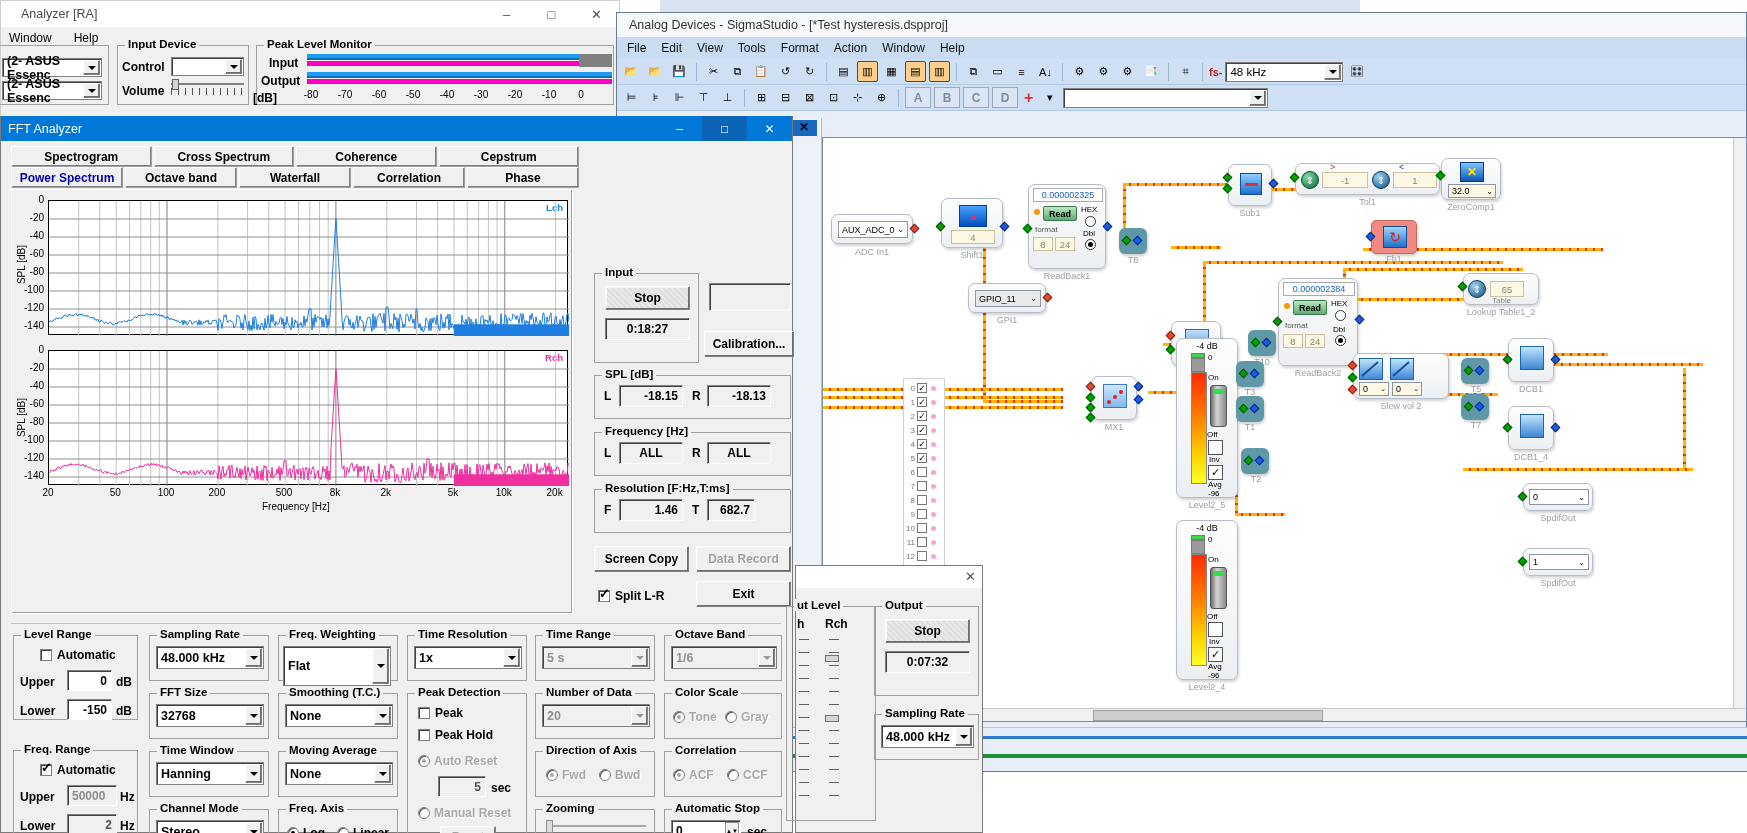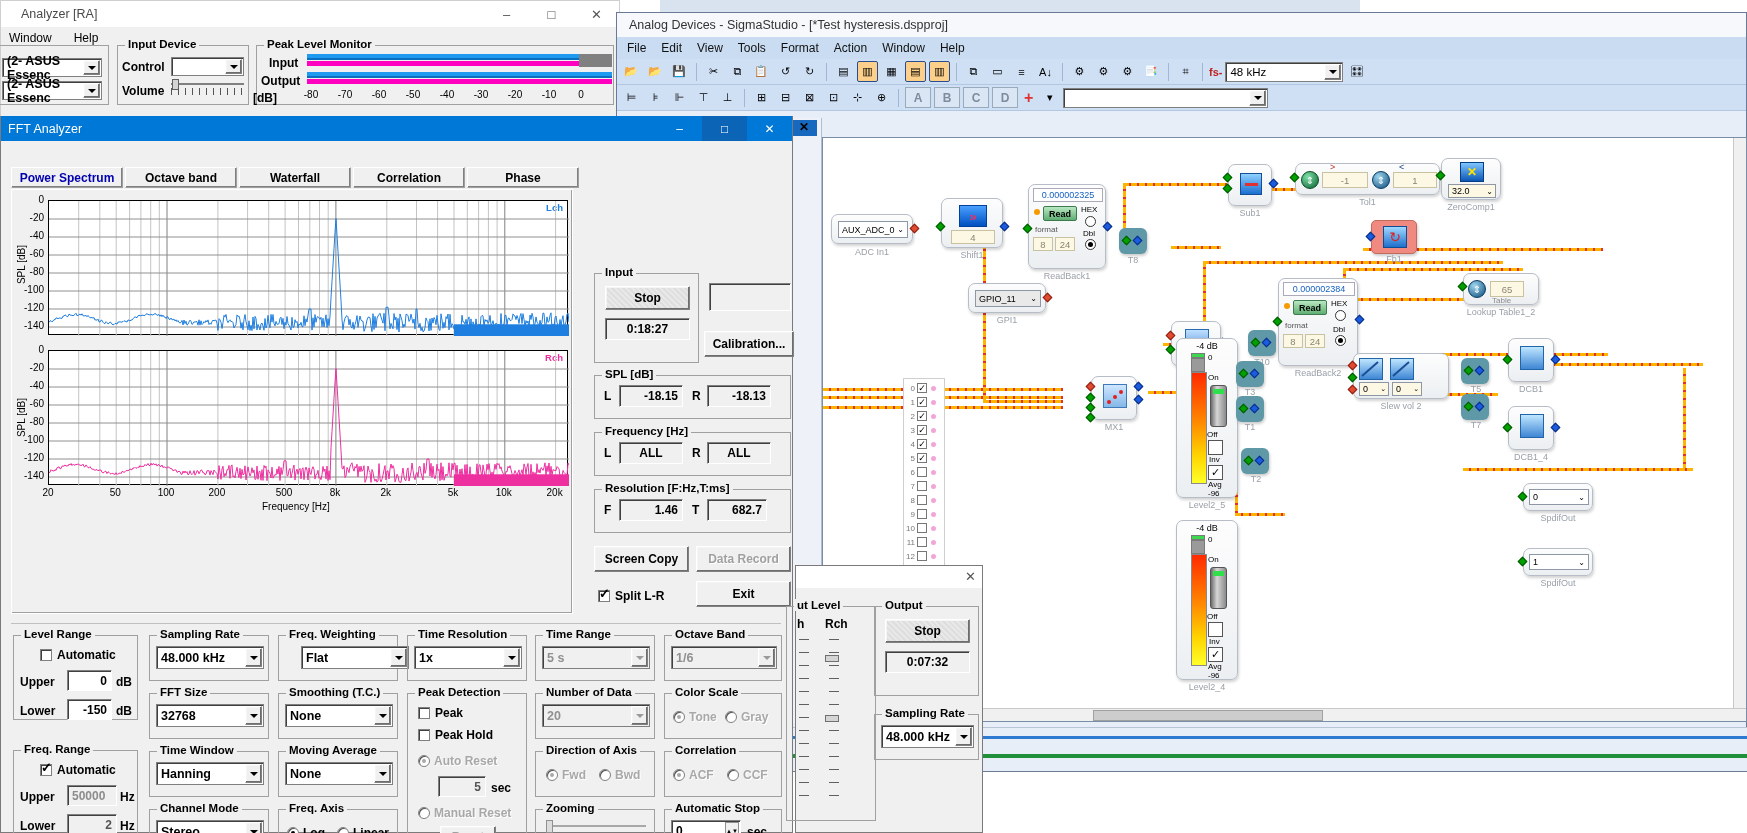--- a/index.html
+++ b/index.html
@@ -807,20 +807,26 @@
     <div id="fft-title">
       <span>FFT Analyzer</span>
       <div style="position:absolute;right:0;top:0;height:25px;display:flex;">
         <div style="width:45px;height:25px;display:flex;align-items:center;justify-content:center;color:#fff;font-size:12px;">–</div>
         <div style="width:45px;height:25px;display:flex;align-items:center;justify-content:center;color:#fff;font-size:12px;background:#0b64b5;">□</div>
         <div style="width:45px;height:25px;display:flex;align-items:center;justify-content:center;color:#fff;font-size:12px;">✕</div>
       </div>
     </div>
 
     <div id="fft-tabs">
+      <div class="tabrow" style="top:0;">
+        <div class="tab">Spectrogram</div>
+        <div class="tab">Cross Spectrum</div>
+        <div class="tab">Coherence</div>
+        <div class="tab">Cepstrum</div>
+      </div>
       <div class="tabrow" style="top:21px;">
         <div class="tab sel">Power Spectrum</div>
         <div class="tab">Octave band</div>
         <div class="tab">Waterfall</div>
         <div class="tab">Correlation</div>
         <div class="tab">Phase</div>
       </div>
     </div>
 
     <div id="plot-frame">
@@ -970,21 +976,21 @@
         <div class="fld ro" style="position:absolute;left:24px;top:9px;width:64px;height:22px;justify-content:center;">ALL</div>
         <span class="lbl" style="left:97px;top:13px;">R</span>
         <div class="fld ro" style="position:absolute;left:112px;top:9px;width:64px;height:22px;justify-content:center;">ALL</div>
       </div>
 
       <div class="grp" style="left:8px;top:218px;width:197px;height:44px;">
         <span class="grp-title">Resolution [F:Hz,T:ms]</span>
         <span class="lbl" style="left:9px;top:13px;">F</span>
         <div class="fld ro" style="position:absolute;left:24px;top:9px;width:64px;height:22px;justify-content:flex-end;">1.46</div>
         <span class="lbl" style="left:97px;top:13px;">T</span>
-        <div class="fld ro" style="position:absolute;left:112px;top:9px;width:60px;height:22px;justify-content:flex-end;">682.7</div>
+        <div class="fld ro" style="position:absolute;left:112px;top:9px;width:48px;height:22px;justify-content:flex-end;">682.7</div>
       </div>
 
       <div class="btn" style="position:absolute;left:8px;top:275px;width:95px;height:26px;">Screen Copy</div>
       <div class="btn dis" style="position:absolute;left:110px;top:275px;width:95px;height:26px;">Data Record</div>
 
       <div class="cbx" style="position:absolute;left:12px;top:318px;justify-content:flex-end;">
         <span class="box on"></span>
         <span>Split L-R</span>
       </div>
       <div class="btn" style="position:absolute;left:110px;top:310px;width:95px;height:26px;">Exit</div>
@@ -1045,21 +1051,21 @@
       <div class="grp" style="left:148px;top:188px;width:120px;height:46px;">
         <span class="grp-title">Channel Mode</span>
         <div class="combo" style="position:absolute;left:6px;top:10px;width:108px;height:23px;">
           <span>Stereo</span>
           <span class="arrow"></span>
         </div>
       </div>
 
       <div class="grp" style="left:277px;top:14px;width:120px;height:46px;">
         <span class="grp-title">Freq. Weighting</span>
-        <div class="combo" style="position:absolute;left:22px;top:10px;width:108px;height:23px;">
+        <div class="combo" style="position:absolute;left:4px;top:10px;width:108px;height:40px;">
           <span>Flat</span>
           <span class="arrow"></span>
         </div>
       </div>
       <div class="grp" style="left:277px;top:72px;width:120px;height:46px;">
         <span class="grp-title">Smoothing (T.C.)</span>
         <div class="combo" style="position:absolute;left:6px;top:10px;width:108px;height:23px;">
           <span>None</span>
           <span class="arrow"></span>
         </div>

